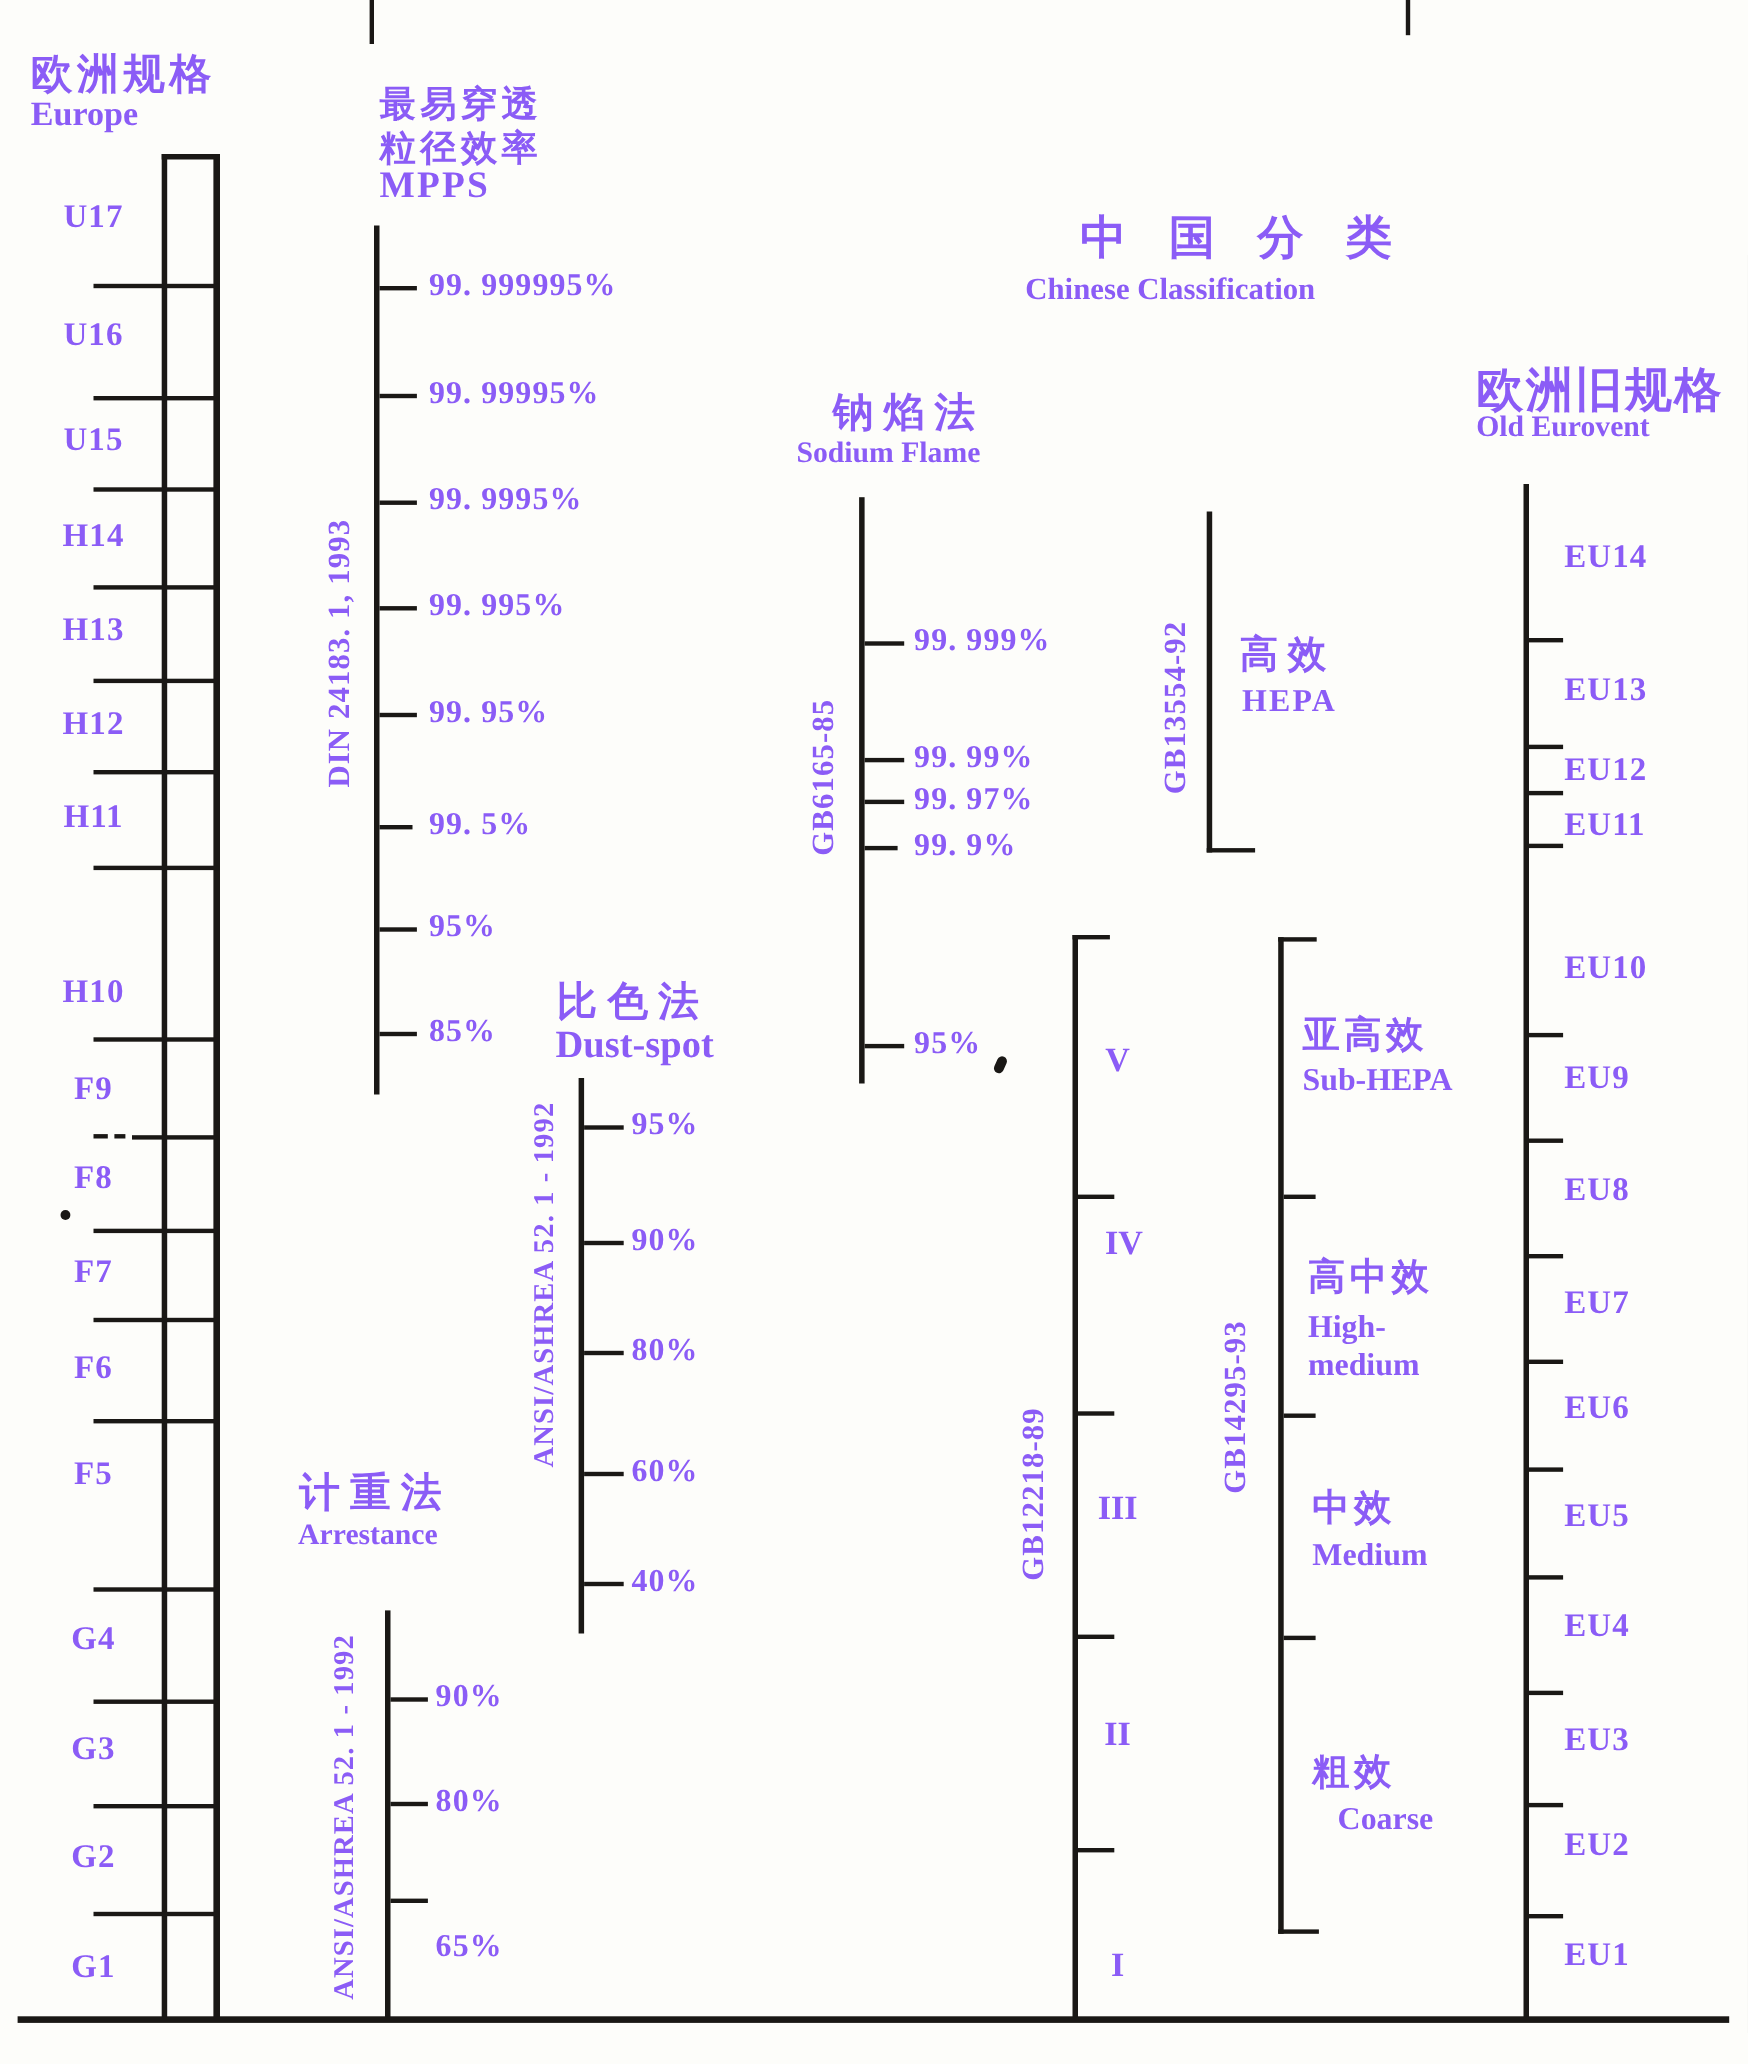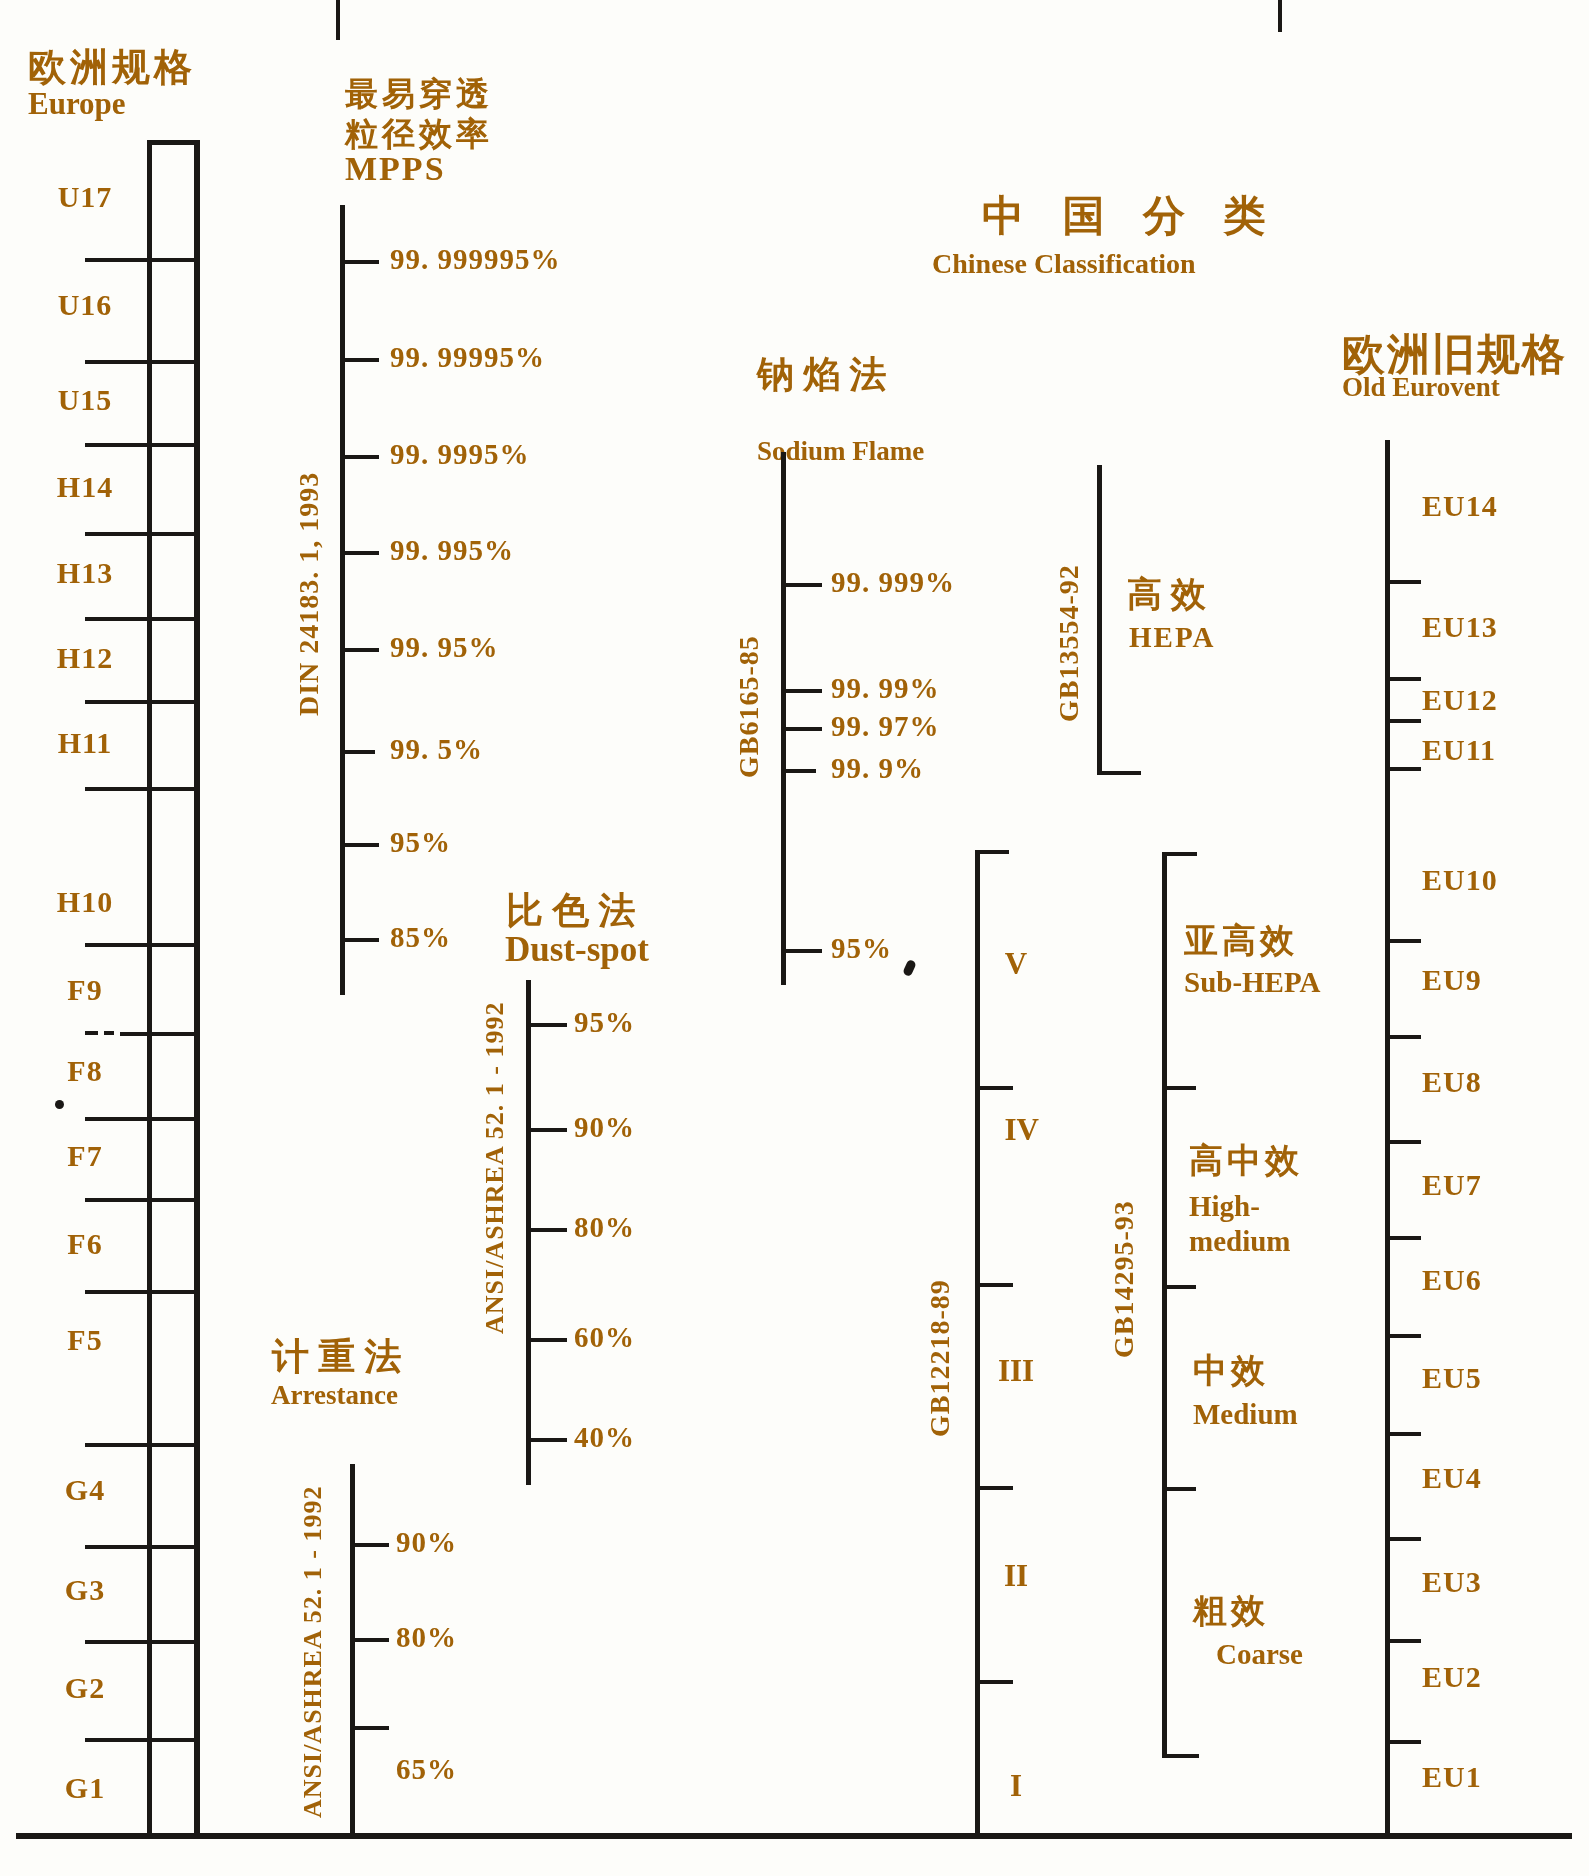--- a/index.html
+++ b/index.html
@@ -1,20 +1,20 @@
 <!DOCTYPE html>
 <html><head>
 <meta charset="utf-8">
 <style>
   html,body{margin:0;padding:0;background:#e8e8e4;}
   .canvas{
     position:relative;width:1589px;height:1876px;margin:0 auto;
     background:#fdfdfa;overflow:hidden;
     font-family:"Liberation Serif","DejaVu Serif",serif;
-    color:#a16207;
+    color:#8b5cf6;
   }
   .vl{position:absolute;background:#1a1815;width:5px;}
   .hl{position:absolute;background:#1a1815;height:4px;}
   .tick{position:absolute;background:#1a1815;height:4px;}
   .lbl{position:absolute;font-weight:bold;white-space:nowrap;}
   .pct{position:absolute;font-weight:bold;white-space:nowrap;font-size:29px;letter-spacing:1px;}
   .ecls{position:absolute;left:48px;width:74px;text-align:center;font-size:30px;font-weight:bold;letter-spacing:1px;}
   .eucls{position:absolute;left:1422px;width:100px;font-size:30px;font-weight:bold;letter-spacing:1px;}
   .roman{position:absolute;left:993px;width:46px;text-align:center;font-size:31px;font-weight:bold;}
   .vtext{position:absolute;transform-origin:0 0;transform:rotate(-90deg);
@@ -101,21 +101,21 @@
     <div class="pct" style="left:390px;top:438px;">99. 9995%</div>
     <div class="pct" style="left:390px;top:534px;">99. 995%</div>
     <div class="pct" style="left:390px;top:631px;">99. 95%</div>
     <div class="pct" style="left:390px;top:733px;">99. 5%</div>
     <div class="pct" style="left:390px;top:826px;">95%</div>
     <div class="pct" style="left:390px;top:921px;">85%</div>
   </div>
 
   <div>
     <div class="lbl" style="left:757px;top:350px;font-size:37px;">钠 焰 法</div>
-    <div class="lbl" style="left:757px;top:396px;font-size:27px;margin-top:40px;">Sodium Flame</div>
+    <div class="lbl" style="left:724px;top:396px;font-size:27px;">Sodium Flame</div>
 
     <div class="vl" style="left:781px;top:452px;height:533px;"></div>
     <div class="vtext" style="left:733px;top:778px;font-size:28px;">GB6165-85</div>
 
     <div class="tick" style="left:786px;top:583px;width:36px;"></div>
     <div class="tick" style="left:786px;top:689px;width:36px;"></div>
     <div class="tick" style="left:786px;top:727px;width:36px;"></div>
     <div class="tick" style="left:786px;top:769px;width:30px;"></div>
     <div class="tick" style="left:786px;top:949px;width:36px;"></div>
 

